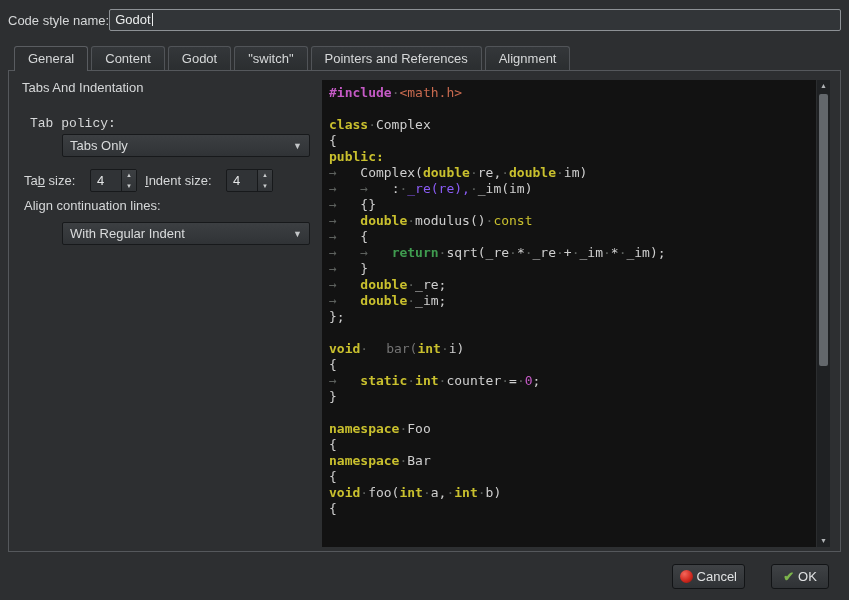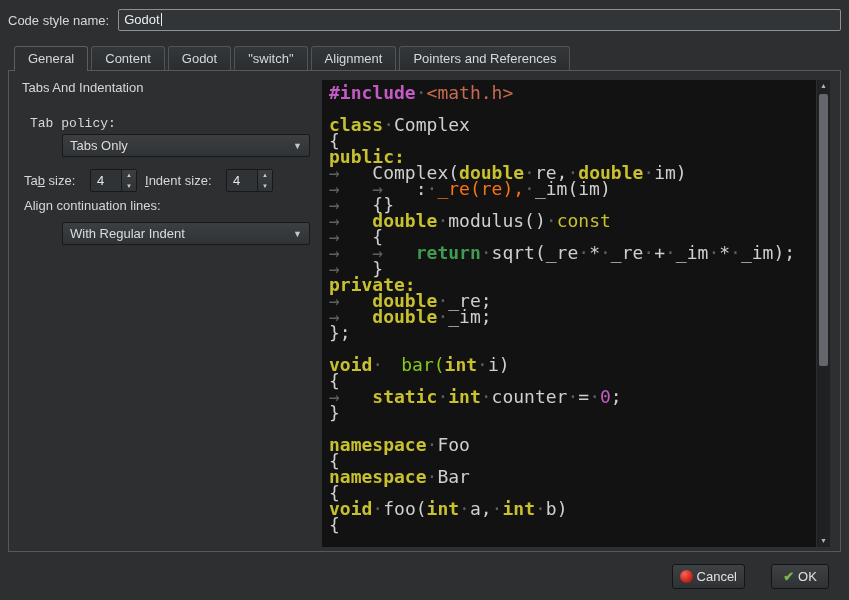--- a/index.html
+++ b/index.html
@@ -4,21 +4,21 @@
 <style>
   * { margin:0; padding:0; box-sizing:border-box; }
   html,body { width:849px; height:600px; }
   body {
     position:relative; overflow:hidden;
     background:#2d2f31; color:#d6d8d9;
     font-family:"Liberation Sans",sans-serif; font-size:13px;
   }
   
   .name-row { position:absolute; left:8px; top:8px; right:8px; height:24px; display:flex; align-items:center; }
-  .name-row .lbl { margin-right:9px; white-space:nowrap; }
+  .name-row .lbl { white-space:nowrap; }
   .text-input {
     flex:1; height:22px; line-height:20px; padding:0 5px;
     background:#323538; border:1px solid #8d9195; border-radius:2px; color:#eceeee;
   }
   .caret { display:inline-block; width:1px; height:13px; background:#eceeee; vertical-align:-2px; margin-left:1px; }
   
   .tabbar { position:absolute; left:14px; top:46px; height:25px; display:flex; align-items:flex-start; z-index:3; }
   .tab {
     height:24px; line-height:23px; padding:0 13px; margin-right:3px; white-space:nowrap;
     background:linear-gradient(#34373a,#2b2e30); border:1px solid #515458; border-bottom:none;
@@ -46,21 +46,21 @@
   }
   .spin.tabsize { left:81px; }
   .spin.indent  { left:217px; }
   .spin .val { flex:1; line-height:21px; padding-left:6px; color:#e4e6e7; }
   .spin .btns { width:15px; display:flex; flex-direction:column; border-left:1px solid #17191b;
     background:linear-gradient(#3c3f42,#303336); }
   .spin .btns span { flex:1; font-size:6px; line-height:10px; text-align:center; color:#c9cccd; cursor:default; }
   
   .preview { position:absolute; left:313px; top:9px; width:508px; height:467px; display:flex; overflow:hidden; }
   .code { flex:1; overflow:hidden; padding:5px 0 0 7px;
-    font-family:"DejaVu Sans Mono",monospace; font-size:18px; line-height:16px; }
+    font-family:"DejaVu Sans Mono",monospace; font-size:13px; line-height:16px; }
   .code-line { min-height:16px; white-space:pre; }
   .scrollbar { width:14px; background:#1f2123; border-left:1px solid #2b2d2f; display:flex; flex-direction:column; }
   .sb-arrow { height:12px; font-size:7px; line-height:12px; text-align:center; color:#b0b3b5; cursor:default; }
   .sb-track { flex:1; position:relative; }
   .sb-thumb { position:absolute; left:2px; right:2px; top:2px; height:272px; background:#63676b; border-radius:2px; }
   
   .btn-row { position:absolute; top:564px; right:20px; display:flex; gap:26px; }
   .btn {
     height:25px; min-width:58px; padding:0 7px; display:flex; align-items:center; justify-content:center; gap:4px;
     background:linear-gradient(#3f4245,#2f3235); border:1px solid #121416; border-radius:3px;
@@ -79,22 +79,22 @@
   <div class="name-row">
     <span class="lbl">Code style name:</span>
     <div class="text-input"><span>Godot</span><span class="caret"></span></div>
   </div>
 
   <div class="tabbar">
     <div class="tab active">General</div>
     <div class="tab">Content</div>
     <div class="tab">Godot</div>
     <div class="tab">"switch"</div>
+    <div class="tab">Pointers and References</div>
     <div class="tab">Alignment</div>
-    <div class="tab">Pointers and References</div>
   </div>
 
   <div class="frame">
 
     <div class="group-title">Tabs And Indentation</div>
 
     <div class="lbl-policy">Tab policy:</div>
     <div class="combo policy">
       <span>Tabs Only</span>
       <span class="arr">▼</span>
@@ -125,32 +125,31 @@
     </div>
 
     <div class="preview" style="background: rgb(18, 18, 18);">
       <div class="code">
           <div class="code-line"><span style="color: rgb(196, 90, 197); font-weight: bold;">#include</span><span style="color: rgb(93, 97, 94);">·</span><span style="color: rgb(201, 106, 79);">&lt;math.h&gt;</span></div>
           <div class="code-line"></div>
           <div class="code-line"><span style="color: rgb(201, 192, 46); font-weight: bold;">class</span><span style="color: rgb(93, 97, 94);">·</span><span style="color: rgb(207, 207, 207);">Complex</span></div>
           <div class="code-line"><span style="color: rgb(207, 207, 207);">{</span></div>
           <div class="code-line"><span style="color: rgb(201, 192, 46); font-weight: bold;">public:</span></div>
           <div class="code-line"><span style="color: rgb(93, 97, 94);">→   </span><span style="color: rgb(207, 207, 207);">Complex(</span><span style="color: rgb(201, 192, 46); font-weight: bold;">double</span><span style="color: rgb(93, 97, 94);">·</span><span style="color: rgb(207, 207, 207);">re,</span><span style="color: rgb(93, 97, 94);">·</span><span style="color: rgb(201, 192, 46); font-weight: bold;">double</span><span style="color: rgb(93, 97, 94);">·</span><span style="color: rgb(207, 207, 207);">im)</span></div>
-          <div class="code-line"><span style="color: rgb(93, 97, 94);">→   →   </span><span style="color: rgb(207, 207, 207);">:</span><span style="color: rgb(93, 97, 94);">·</span><span style="color: #f97316;">_re(re),</span><span style="color: rgb(93, 97, 94);">·</span><span style="color: rgb(207, 207, 207);">_im(im)</span></div>
+          <div class="code-line"><span style="color: rgb(93, 97, 94);">→   →   </span><span style="color: rgb(207, 207, 207);">:</span><span style="color: rgb(93, 97, 94);">·</span><span style="color: #8b5cf6;">_re(re),</span><span style="color: rgb(93, 97, 94);">·</span><span style="color: rgb(207, 207, 207);">_im(im)</span></div>
           <div class="code-line"><span style="color: rgb(93, 97, 94);">→   </span><span style="color: rgb(207, 207, 207);">{}</span></div>
           <div class="code-line"><span style="color: rgb(93, 97, 94);">→   </span><span style="color: rgb(201, 192, 46); font-weight: bold;">double</span><span style="color: rgb(93, 97, 94);">·</span><span style="color: rgb(207, 207, 207);">modulus()</span><span style="color: rgb(93, 97, 94);">·</span><span style="color: rgb(201, 192, 46); font-weight: normal;">const</span></div>
           <div class="code-line"><span style="color: rgb(93, 97, 94);">→   </span><span style="color: rgb(207, 207, 207);">{</span></div>
           <div class="code-line"><span style="color: rgb(93, 97, 94);">→   →   </span><span style="color: rgb(63, 155, 79); font-weight: bold;">return</span><span style="color: rgb(93, 97, 94);">·</span><span style="color: rgb(207, 207, 207);">sqrt(_re</span><span style="color: rgb(93, 97, 94);">·</span><span style="color: rgb(207, 207, 207);">*</span><span style="color: rgb(93, 97, 94);">·</span><span style="color: rgb(207, 207, 207);">_re</span><span style="color: rgb(93, 97, 94);">·</span><span style="color: rgb(207, 207, 207);">+</span><span style="color: rgb(93, 97, 94);">·</span><span style="color: rgb(207, 207, 207);">_im</span><span style="color: rgb(93, 97, 94);">·</span><span style="color: rgb(207, 207, 207);">*</span><span style="color: rgb(93, 97, 94);">·</span><span style="color: rgb(207, 207, 207);">_im);</span></div>
           <div class="code-line"><span style="color: rgb(93, 97, 94);">→   </span><span style="color: rgb(207, 207, 207);">}</span></div>
-          <div class="code-line"><span style="color: rgb(201, 192, 46); font-weight: bold;">private:</span></div>
           <div class="code-line"><span style="color: rgb(93, 97, 94);">→   </span><span style="color: rgb(201, 192, 46); font-weight: bold;">double</span><span style="color: rgb(93, 97, 94);">·</span><span style="color: rgb(207, 207, 207);">_re;</span></div>
           <div class="code-line"><span style="color: rgb(93, 97, 94);">→   </span><span style="color: rgb(201, 192, 46); font-weight: bold;">double</span><span style="color: rgb(93, 97, 94);">·</span><span style="color: rgb(207, 207, 207);">_im;</span></div>
           <div class="code-line"><span style="color: rgb(207, 207, 207);">};</span></div>
           <div class="code-line"></div>
-          <div class="code-line"><span style="color: rgb(201, 192, 46); font-weight: bold;">void</span><span style="color: rgb(93, 97, 94);">·</span><span style="color: #84cc16; padding-left: 18px;">bar(</span><span style="color: rgb(201, 192, 46); font-weight: bold;">int</span><span style="color: rgb(93, 97, 94);">·</span><span style="color: rgb(207, 207, 207);">i)</span></div>
+          <div class="code-line"><span style="color: rgb(201, 192, 46); font-weight: bold;">void</span><span style="color: rgb(93, 97, 94);">·</span><span style="color: #737373; padding-left: 18px;">bar(</span><span style="color: rgb(201, 192, 46); font-weight: bold;">int</span><span style="color: rgb(93, 97, 94);">·</span><span style="color: rgb(207, 207, 207);">i)</span></div>
           <div class="code-line"><span style="color: rgb(207, 207, 207);">{</span></div>
           <div class="code-line"><span style="color: rgb(93, 97, 94);">→   </span><span style="color: rgb(201, 192, 46); font-weight: bold;">static</span><span style="color: rgb(93, 97, 94);">·</span><span style="color: rgb(201, 192, 46); font-weight: bold;">int</span><span style="color: rgb(93, 97, 94);">·</span><span style="color: rgb(207, 207, 207);">counter</span><span style="color: rgb(93, 97, 94);">·</span><span style="color: rgb(207, 207, 207);">=</span><span style="color: rgb(93, 97, 94);">·</span><span style="color: rgb(196, 90, 197);">0</span><span style="color: rgb(207, 207, 207);">;</span></div>
           <div class="code-line"><span style="color: rgb(207, 207, 207);">}</span></div>
           <div class="code-line"></div>
           <div class="code-line"><span style="color: rgb(201, 192, 46); font-weight: bold;">namespace</span><span style="color: rgb(93, 97, 94);">·</span><span style="color: rgb(207, 207, 207);">Foo</span></div>
           <div class="code-line"><span style="color: rgb(207, 207, 207);">{</span></div>
           <div class="code-line"><span style="color: rgb(201, 192, 46); font-weight: bold;">namespace</span><span style="color: rgb(93, 97, 94);">·</span><span style="color: rgb(207, 207, 207);">Bar</span></div>
           <div class="code-line"><span style="color: rgb(207, 207, 207);">{</span></div>
           <div class="code-line"><span style="color: rgb(201, 192, 46); font-weight: bold;">void</span><span style="color: rgb(93, 97, 94);">·</span><span style="color: rgb(207, 207, 207);">foo(</span><span style="color: rgb(201, 192, 46); font-weight: bold;">int</span><span style="color: rgb(93, 97, 94);">·</span><span style="color: rgb(207, 207, 207);">a,</span><span style="color: rgb(93, 97, 94);">·</span><span style="color: rgb(201, 192, 46); font-weight: bold;">int</span><span style="color: rgb(93, 97, 94);">·</span><span style="color: rgb(207, 207, 207);">b)</span></div>
           <div class="code-line"><span style="color: rgb(207, 207, 207);">{</span></div>

